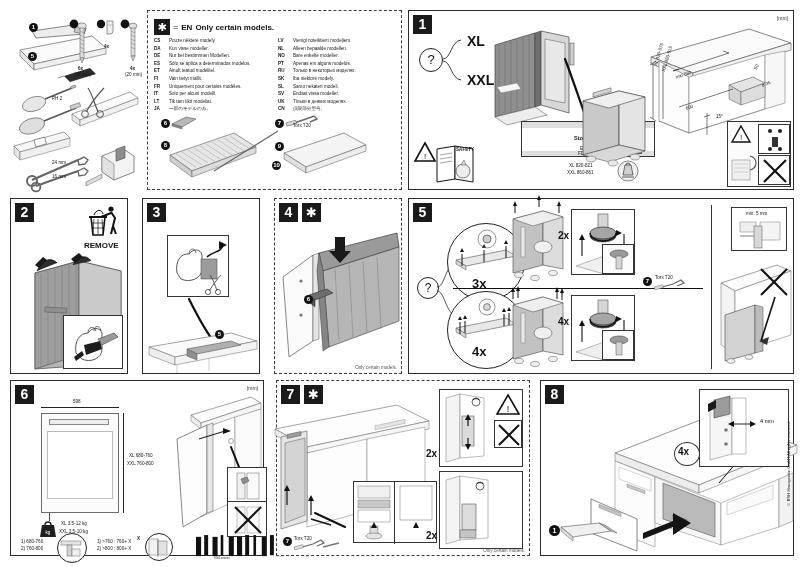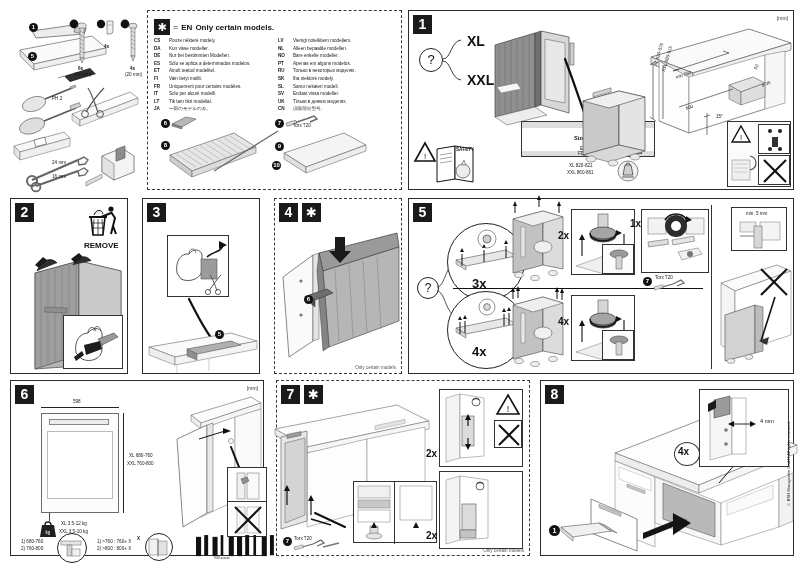--- a/index.html
+++ b/index.html
@@ -802,37 +802,20 @@
       <div class="solidbox" style="left:30px;top:34px;width:32px;height:30px;background:#fcfcfc;">
         <div class="art" style="left:6px;top:3px;">
           <svg width="20" height="24" viewBox="0 0 20 24">
             <ellipse cx="10" cy="6" rx="9" ry="4" fill="#9a9a9a" stroke="#444" stroke-width="0.6"></ellipse>
             <rect x="7" y="8" width="6" height="13" fill="#d4d4d4" stroke="#555" stroke-width="0.5"></rect>
           </svg>
         </div>
       </div>
     </div>
 
-    <div class="solidbox" style="left:232px;top:10px;width:68px;height:64px;">
-      <div class="art" style="left:4px;top:2px;">
-        <svg width="60" height="60" viewBox="0 0 60 60">
-          <rect x="2" y="6" width="18" height="16" fill="#f2f2f2" stroke="#666" stroke-width="0.5"></rect>
-          <rect x="40" y="6" width="18" height="16" fill="#f2f2f2" stroke="#666" stroke-width="0.5"></rect>
-          <circle cx="30" cy="14" r="11" fill="#2c2c2c"></circle>
-          <circle cx="30" cy="14" r="5" fill="#fff"></circle>
-          <path d="M19 8 A 13 13 0 0 1 41 8" fill="none" stroke="#111" stroke-width="1.6"></path>
-          <polygon points="40,4 46,8 39,11" fill="#111"></polygon>
-          <rect x="2" y="30" width="20" height="5" transform="rotate(-8 2 30)" fill="#ddd" stroke="#555" stroke-width="0.5"></rect>
-          <rect x="26" y="28" width="22" height="5" transform="rotate(-10 26 28)" fill="#e6e6e6" stroke="#555" stroke-width="0.5"></rect>
-          <polygon points="32,40 52,36 56,42 36,48" fill="#f0f0f0" stroke="#666" stroke-width="0.5"></polygon>
-          <circle cx="44" cy="42" r="3" fill="#777"></circle>
-        </svg>
-      </div>
-      <span class="lbl7" style="left:-12px;top:8px;font-size:10px;font-weight:bold;">1x</span>
-    </div>
     <span class="bullet" style="position:absolute;left:234px;top:78px;">7</span>
     <span class="lbl" style="left:246px;top:76px;">Torx T20</span>
     <div class="art" style="left:244px;top:80px;">
       <svg width="34" height="14" viewBox="0 0 34 14">
         <path d="M2 10 L20 5 L28 1 L31 4 L24 7" stroke="#666" stroke-width="1.2" fill="none"></path>
         <rect x="1" y="8" width="9" height="3" transform="rotate(-15 1 8)" fill="#ddd" stroke="#555" stroke-width="0.4"></rect>
       </svg>
     </div>
 
     <div class="lineV" style="left:302px;top:6px;height:164px;border-left:1px solid #333;"></div>

